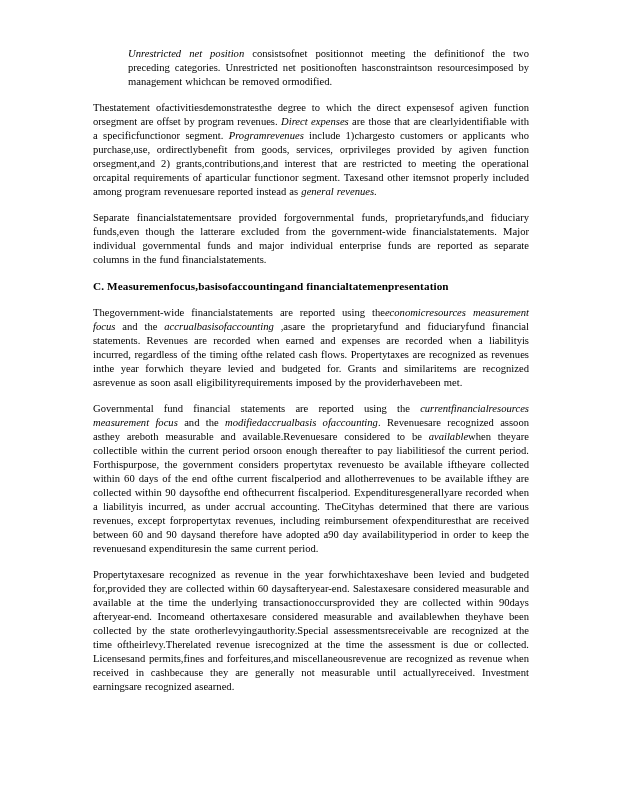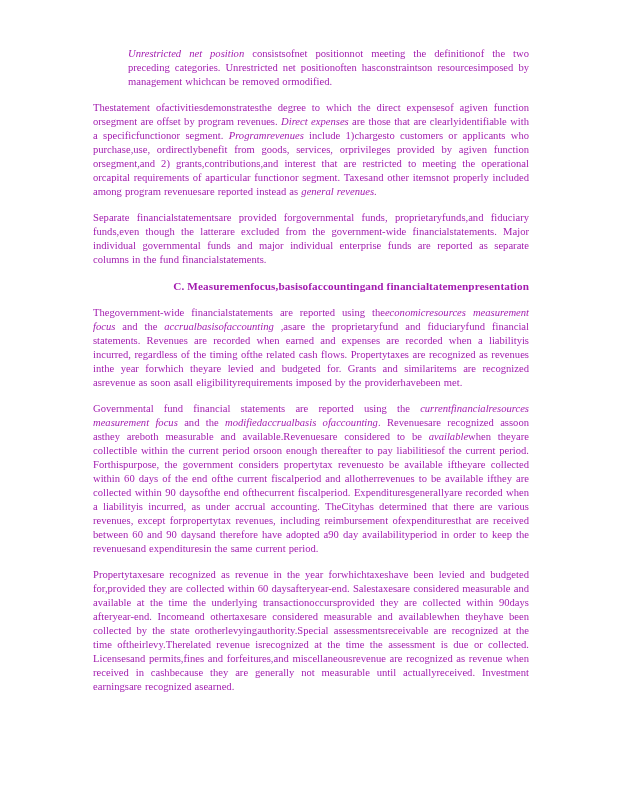--- a/index.html
+++ b/index.html
@@ -7,21 +7,21 @@
     padding: 0;
     background: #ffffff;
   }
   .page {
     position: relative;
     width: 618px;
     height: 800px;
     background: #ffffff;
     overflow: hidden;
     font-family: "Liberation Serif", "DejaVu Serif", serif;
-    color: #a21caf;
+    color: #000000;
   }
   .content {
     position: absolute;
     left: 93px;
     top: 47px;
     width: 436px;
   }
   .content p.paragraph {
     margin: 0 0 12px 0;
     font-size: 10.6px;
@@ -30,21 +30,21 @@
     word-spacing: 0.5px;
   }
   .content p.paragraph.indent {
     margin-left: 35px;
   }
   .content h3.heading {
     margin: 2px 0 13px 0;
     font-size: 11.2px;
     line-height: 14px;
     font-weight: bold;
-    text-align: right;
+    text-align: left;
     letter-spacing: 0.1px;
   }
   .it {
     font-style: italic;
   }
 </style>
 </head>
 <body>
 
 <div class="page">

